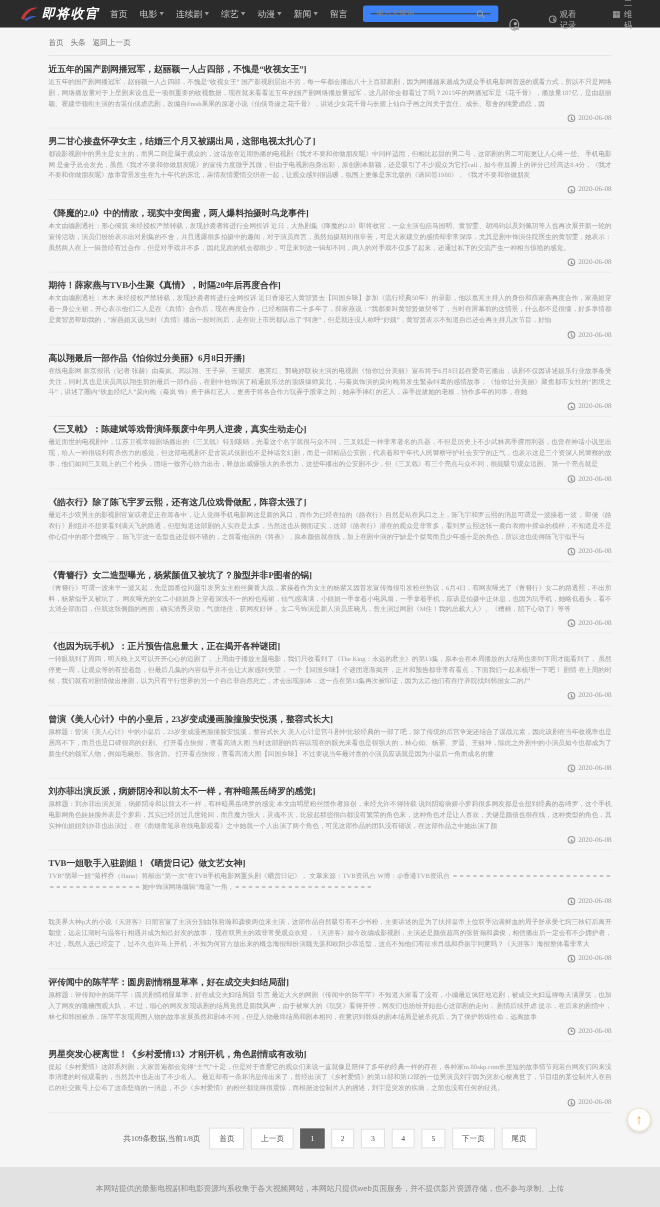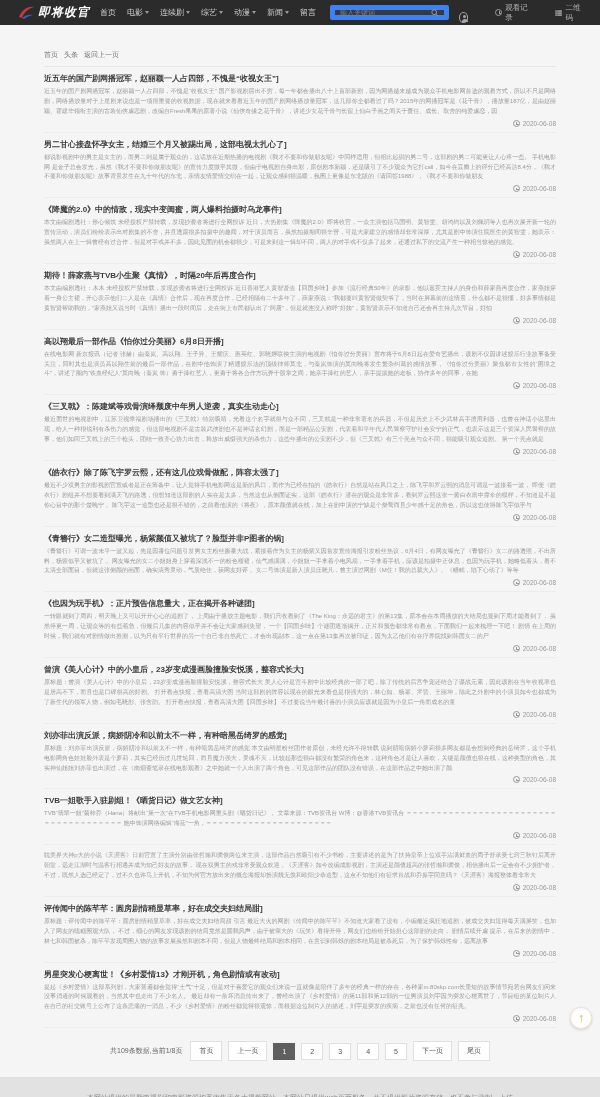--- a/index.html
+++ b/index.html
@@ -6,35 +6,35 @@
   html,body { width:600px; background:#f5f5f5; font-family:"Liberation Sans","DejaVu Sans",sans-serif; }
 
   
   .topbar { background:#2b2b2b; height:25px; display:flex; align-items:center; padding:0 18px; gap:10px; }
   .logo { display:flex; align-items:center; gap:3px; cursor:pointer; flex:0 0 auto; }
   .logo svg { display:block; }
   .logo-text { color:#fff; font-weight:bold; font-style:italic; font-size:12px; letter-spacing:1px; }
   .nav { display:flex; align-items:center; gap:11px; flex:0 0 auto; }
   .nav a { color:#cfcfcf; font-size:8px; text-decoration:none; display:flex; align-items:center; gap:2px; }
   .caret { width:0; height:0; border-left:2.5px solid transparent; border-right:2.5px solid transparent; border-top:3.5px solid #9a9a9a; display:inline-block; }
-  .search-box { display:flex; align-items:center; background:#3a3a3a; border:5px solid #3b82f6; border-radius:2px; height:15px; width:130px; padding:0 5px; margin-left:4px; }
+  .search-box { display:flex; align-items:center; background:#3a3a3a; border:7px solid #3b82f6; border-radius:2px; height:15px; width:130px; padding:0 5px; margin-left:4px; }
   .search-box input { flex:1; background:transparent; border:none; outline:none; color:#ccc; font-size:7px; font-family:inherit; }
   .search-box input::placeholder { color:#858585; }
   .hdr-right { display:flex; align-items:flex-end; gap:27px; margin-left:auto; }
   .circle-user { width:11px; height:11px; border:1px solid #a8a8a8; border-radius:50%; position:relative; }
   .circle-user::after { content:""; position:absolute; left:3px; top:2px; width:3px; height:3px; border-radius:50%; background:#a8a8a8; }
   .circle-user::before { content:""; position:absolute; left:1.5px; top:6px; width:6px; height:3px; border-radius:3px 3px 0 0; background:#a8a8a8; }
   .hdr-link { display:flex; align-items:center; gap:3px; color:#b3b3b3; font-size:7.5px; cursor:pointer; }
   .clock { width:7px; height:7px; border:1px solid #9a9a9a; border-radius:50%; position:relative; display:inline-block; flex:0 0 auto; }
   .clock::after { content:""; position:absolute; left:2.6px; top:1.2px; width:1px; height:2.6px; background:#9a9a9a; }
   .clock::before { content:""; position:absolute; left:2.6px; top:2.9px; width:2.2px; height:1px; background:#9a9a9a; }
   .qr-glyph { font-size:8px; color:#b3b3b3; line-height:1; }
 
   
-  .container { width:512px; margin:16px auto; }
+  .container { width:512px; margin:0 auto;font-family:Liberation Serif, serif; }
   .breadcrumb { padding:9px 0 6px; border-bottom:1px solid #e6e6e6; font-size:7px; color:#777; display:flex; gap:6px; }
   .breadcrumb a { color:#777; text-decoration:none; }
 
   .article { padding:6px 0 3px; border-bottom:1px solid #ececec; }
   .article-title { font-size:8px; color:#3d3d3d; font-weight:bold; margin-bottom:3px; cursor:pointer; }
   .article-excerpt { font-size:6px; color:#9b9b9b; line-height:1.65; text-align:justify; }
   .article-meta { display:flex; justify-content:flex-end; align-items:center; gap:3px; padding:3px 0 2px; font-size:6.5px; color:#999; }
 
   
   .pagination { display:flex; justify-content:center; align-items:center; gap:6px; margin:13px 0 16px; }

